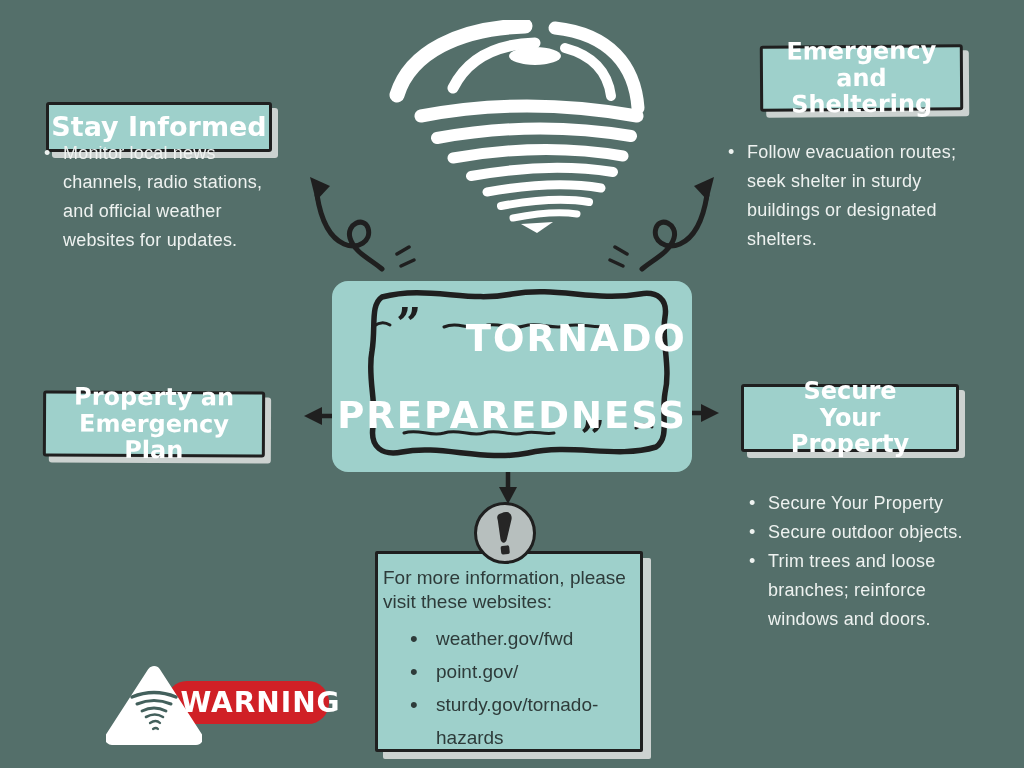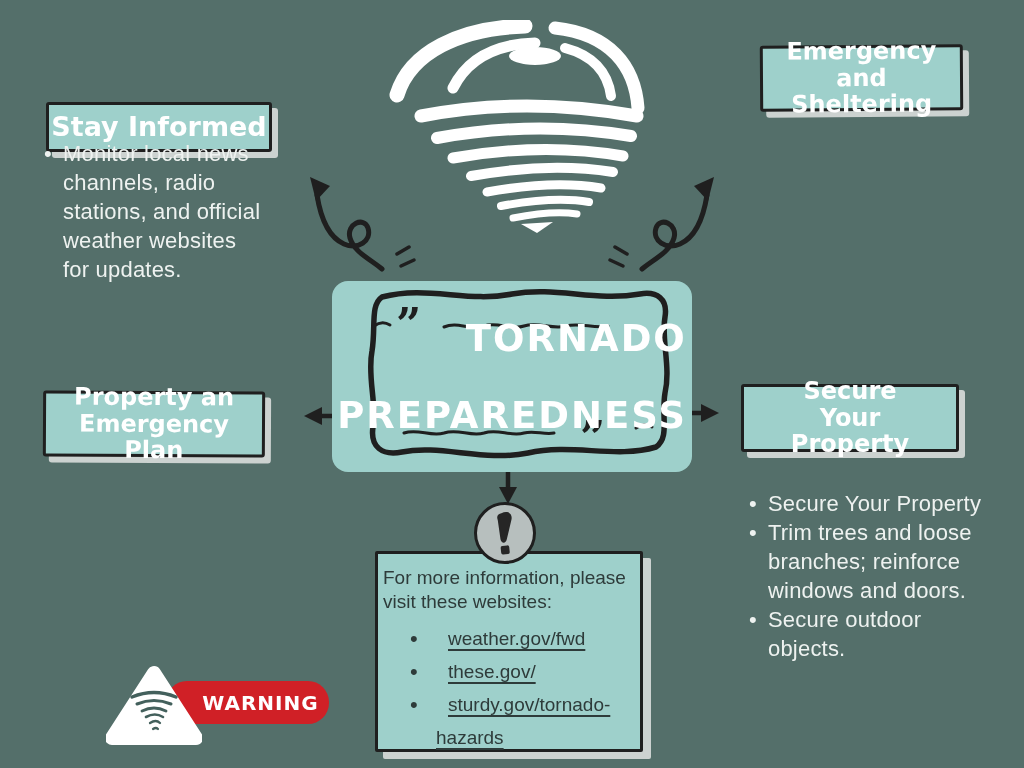--- a/index.html
+++ b/index.html
@@ -21,21 +21,21 @@
          line-height:1.12; z-index:2;}
   #hdr-stay  {left:46px;  top:60px;  width:226px; height:50px; font-size:27px;margin-top:42px;}
   #hdr-evac  {left:760px; top:45px;  width:203px; height:66px; font-size:24px; transform:rotate(-.4deg);}
   #hdr-plan  {left:43px;  top:391px; width:222px; height:66px; font-size:24px; transform:rotate(.3deg);}
   #hdr-secure{left:741px; top:384px; width:218px; height:68px; font-size:24px;}
   .plate .t{display:block;}
   #hdr-evac .t{max-width:175px;} #hdr-plan .t{max-width:178px;} #hdr-secure .t{max-width:150px;}
 
   
   .bullets{position:absolute; list-style:none; color:var(--text_light);
-           font-size:22px; line-height:29px; letter-spacing:.2px; z-index:2;}
+           font-size:18px; line-height:29px; letter-spacing:.2px; z-index:2;}
   .bullets li{position:relative; padding-left:21px;}
   .bullets li::before{content:"\2022"; position:absolute; left:2px; top:0;}
   #list-stay  {left:42px;  top:139px; width:225px;}
   #list-evac  {left:726px; top:138px; width:252px;}
   #list-plan  {left:42px;  top:490px; width:211px;}
   #list-secure{left:747px; top:489px; width:240px;}
 
   
   #center-box{left:332px; top:281px; width:360px; height:191px; background:var(--teal);
               border-radius:16px; z-index:2;}
@@ -46,33 +46,33 @@
                 max-width:340px; margin:0 auto;}
 
   
   #info-box{left:375px; top:551px; width:268px; height:201px; background:var(--teal);
             border:3px solid var(--ink); border-radius:2px; box-shadow:8px 7px 0 var(--shadow);
             z-index:2; color:var(--text_dark);}
   #info-intro{margin:12px auto 4px; width:252px; text-align:left; font-size:19px; line-height:24px;}
   #info-links{list-style:none; margin:8px 0 0 24px; width:232px; font-size:19px; line-height:33px;}
   #info-links li{position:relative; padding-left:34px;}
   #info-links li::before{content:"\2022"; position:absolute; left:8px; font-size:22px;}
-  #info-links a{color:var(--text_dark); text-decoration:underline; text-decoration-thickness:2px;
-                text-underline-offset:4px; cursor:pointer;margin-left:12px;}
+  #info-links a{color:var(--text_dark); text-decoration-thickness:2px;
+                text-underline-offset:4px; cursor:pointer;}
 
   
   #excl{left:474px; top:502px; width:62px; height:62px; border-radius:50%;
         background:var(--circle_grey); border:3px solid var(--ink); z-index:3;
         display:flex; align-items:center; justify-content:center;}
 
   
   #warn-pill{left:166px; top:681px; width:163px; height:43px; background:var(--warning_red);
              border-radius:21px; z-index:2; display:flex; align-items:center; justify-content:center;
              padding-left:26px; color:var(--white); font-family:"DejaVu Sans",sans-serif;
-             font-weight:bold; font-size:20px; letter-spacing:1px;}
+             font-weight:bold; font-size:28px; letter-spacing:1px;}
   #warn-tri{left:106px; top:662px; z-index:3;}
 
   #decor{left:0; top:0; z-index:1;}
   #tornado{left:385px; top:20px; z-index:1;}
 </style>
 </head>
 <body>
 
 <svg id="decor" class="abs" width="1024" height="768" viewBox="0 0 1024 768">
   <g fill="none" stroke="#1f1f1f" stroke-width="5" stroke-linecap="round">
@@ -128,27 +128,28 @@
   <span class="t">Property an Emergency Plan</span>
 </div>
 <div class="plate" id="hdr-secure">
   <span class="t">Secure Your Property</span>
 </div>
 
 <ul class="bullets" id="list-stay">
   <li>Monitor local news channels, radio stations, and official weather websites for updates.</li>
 </ul>
 <ul class="bullets" id="list-evac">
+  <li>Follow evacuation routes; seek shelter in sturdy buildings or designated shelters.</li>
 </ul>
 <ul class="bullets" id="list-plan">
 </ul>
 <ul class="bullets" id="list-secure">
   <li>Secure Your Property</li>
+  <li>Secure outdoor objects.</li>
   <li>Trim trees and loose branches; reinforce windows and doors.</li>
-  <li>Secure outdoor objects.</li>
 </ul>
 
 <div class="abs" id="center-box">
   <svg width="360" height="191" viewBox="0 0 360 191">
     <path d="M50,16 C95,4 135,22 180,13 C225,5 262,21 308,13 C325,10 336,18 333,36
              C329,58 339,86 333,112 C329,136 338,156 324,166 C284,178 240,162 196,172
              C152,181 108,163 70,171 C50,175 38,166 41,146 C45,122 35,96 40,70 C44,46 38,24 50,16 Z" fill="none" stroke="#1f1f1f" stroke-width="5.5" stroke-linejoin="round"></path>
     <g fill="none" stroke="#1f1f1f" stroke-width="3" stroke-linecap="round">
       <path d="M42,45 Q50,39 58,44"></path>
       <path d="M112,46 C126,40 138,50 152,45 C166,40 178,50 192,45 C206,40 220,49 234,45 C248,41 262,48 276,45"></path>
@@ -165,21 +166,21 @@
   <svg width="56" height="56" viewBox="0 0 62 62">
     <path d="M27,9 C34,6 40,9 38,17 L33,38 C32,43 27,43 26,38 L23,17 C21,11 24,10 27,9 Z" fill="#262626"></path>
     <rect x="26.5" y="45" width="9.5" height="9.5" rx="2" fill="#262626" transform="rotate(-6 31 50)"></rect>
   </svg>
 </div>
 
 <div class="abs" id="info-box">
   <p id="info-intro">For more information, please visit these websites:</p>
   <ul id="info-links">
     <li><a>weather.gov/fwd</a></li>
-    <li><a>these.gov/</a></li>
+    <li><a>point.gov/</a></li>
     <li><a>sturdy.gov/tornado-hazards</a></li>
   </ul>
 </div>
 
 <div class="abs" id="warn-pill">
   <span>WARNING</span>
 </div>
 <svg class="abs" id="warn-tri" width="96" height="88" viewBox="0 0 96 88">
   <polygon points="48,11 90,76 6,76" fill="#ffffff" stroke="#ffffff" stroke-width="14" stroke-linejoin="round"></polygon>
   <g fill="none" stroke="#43605c" stroke-linecap="round">

